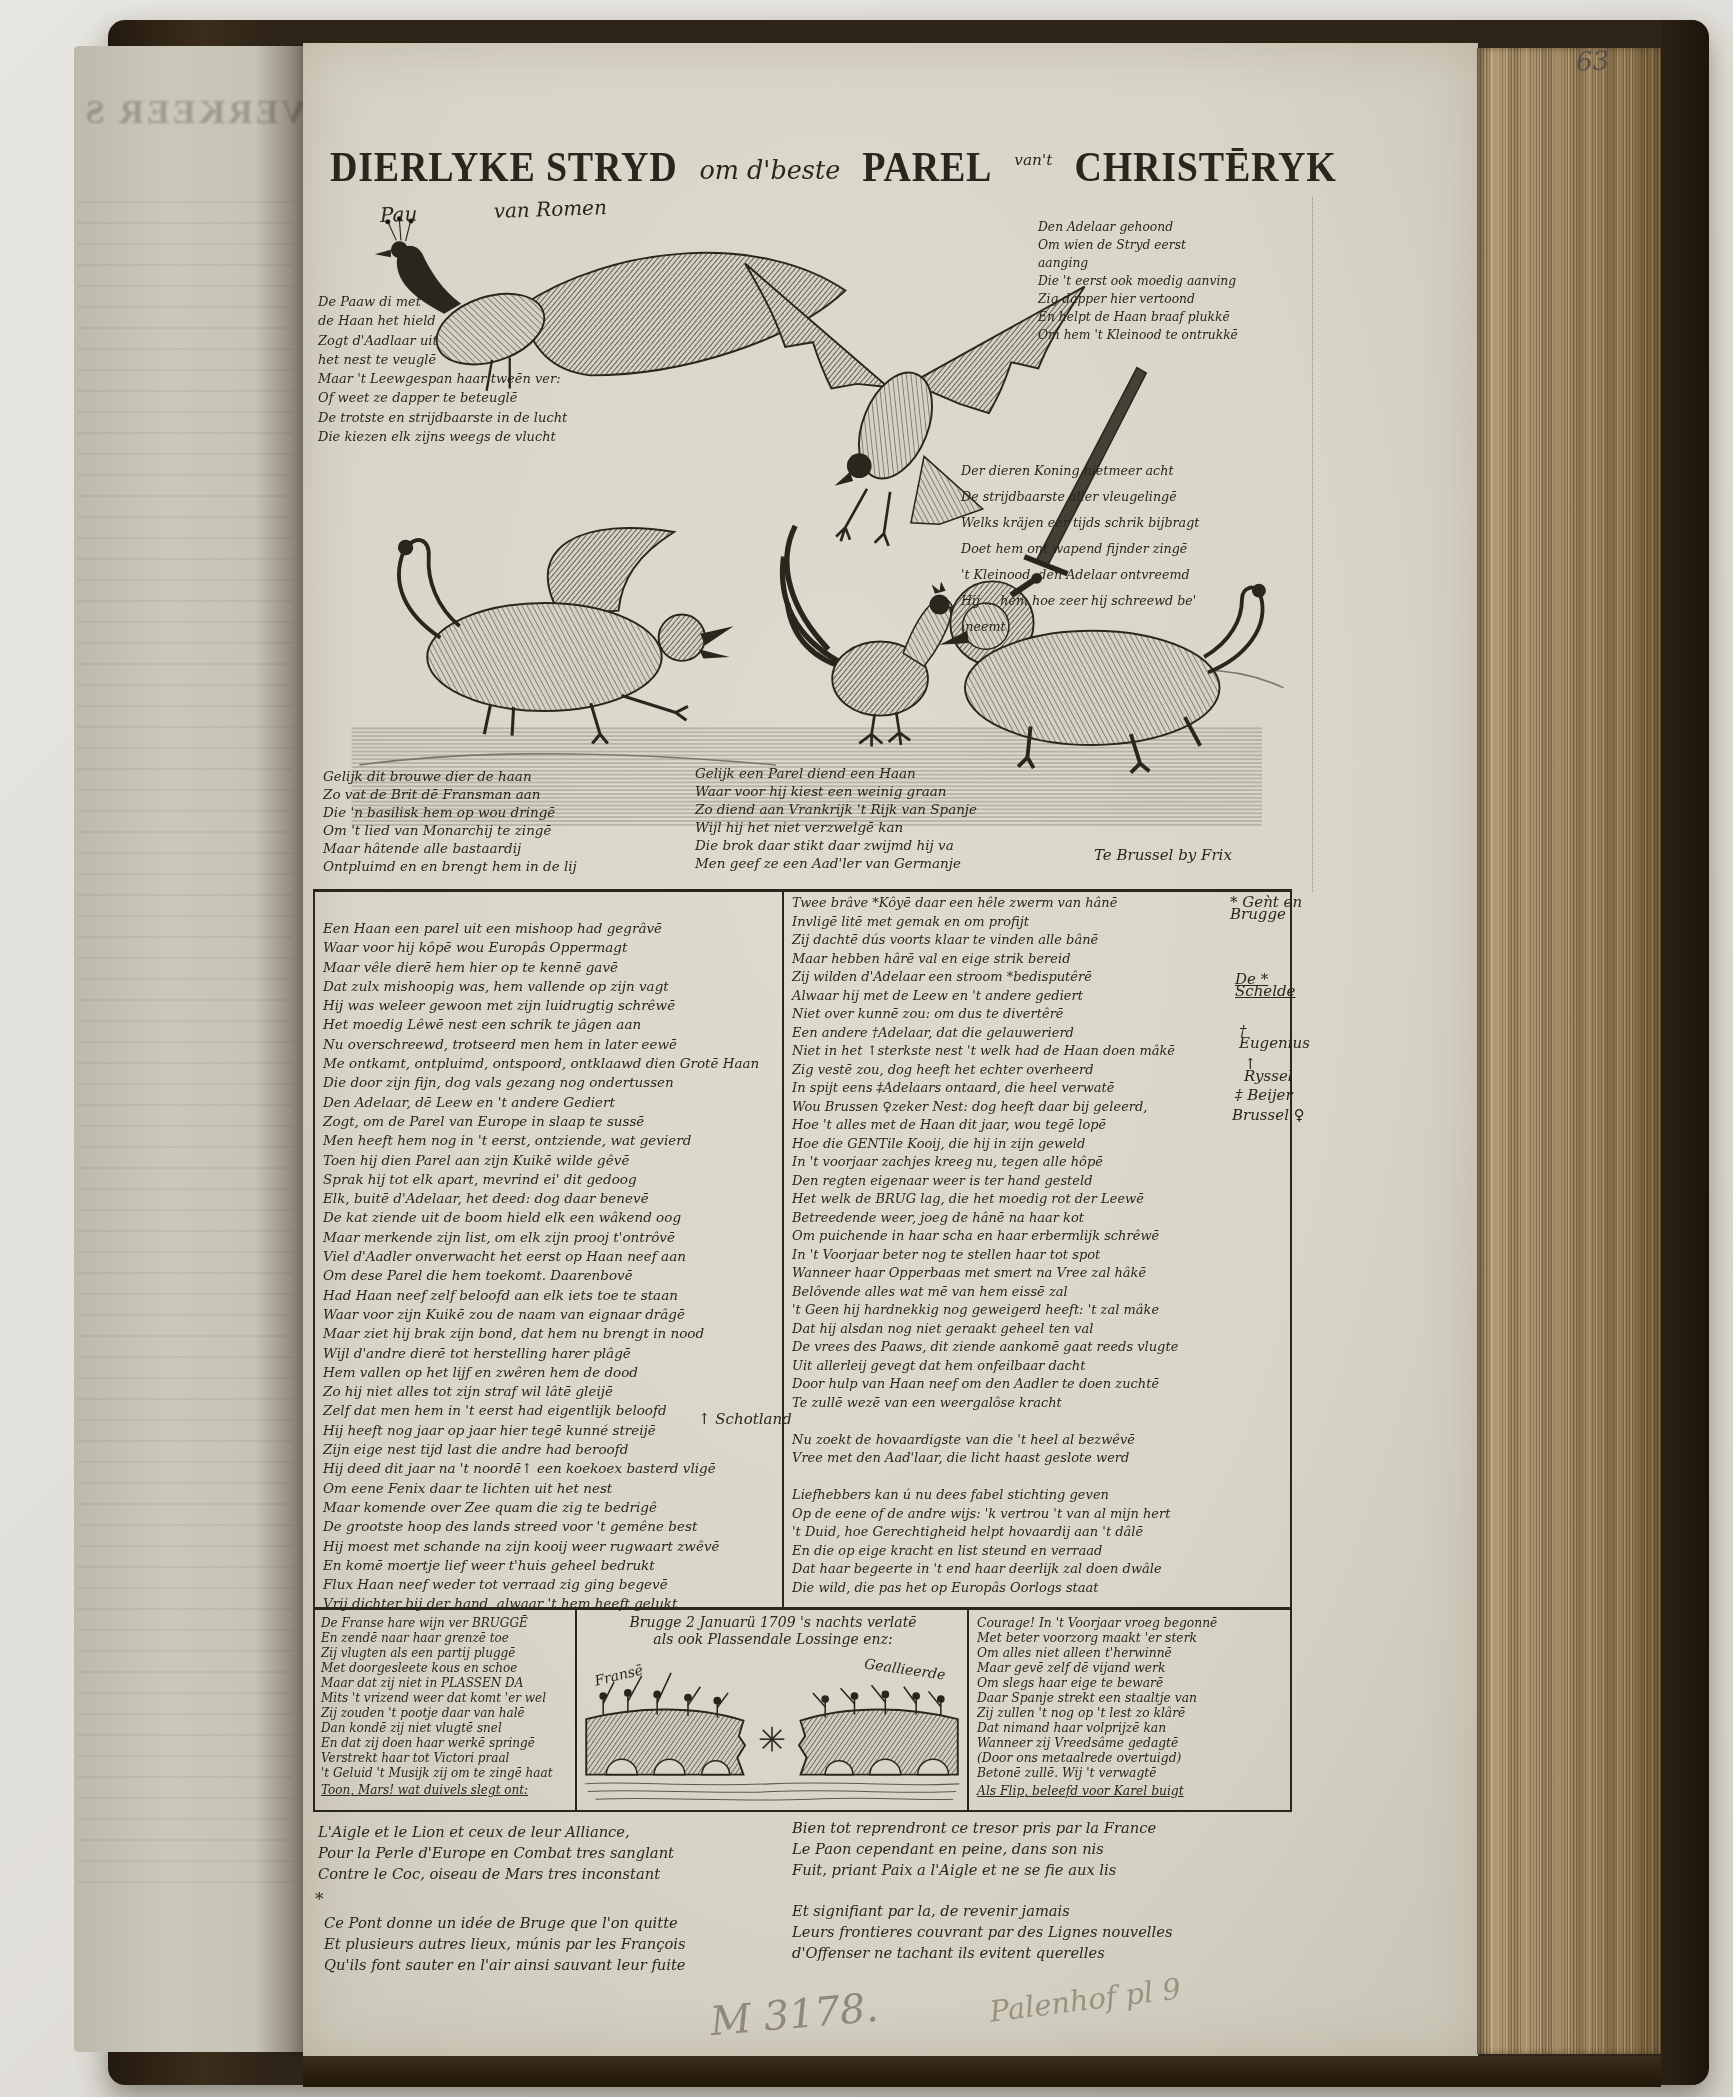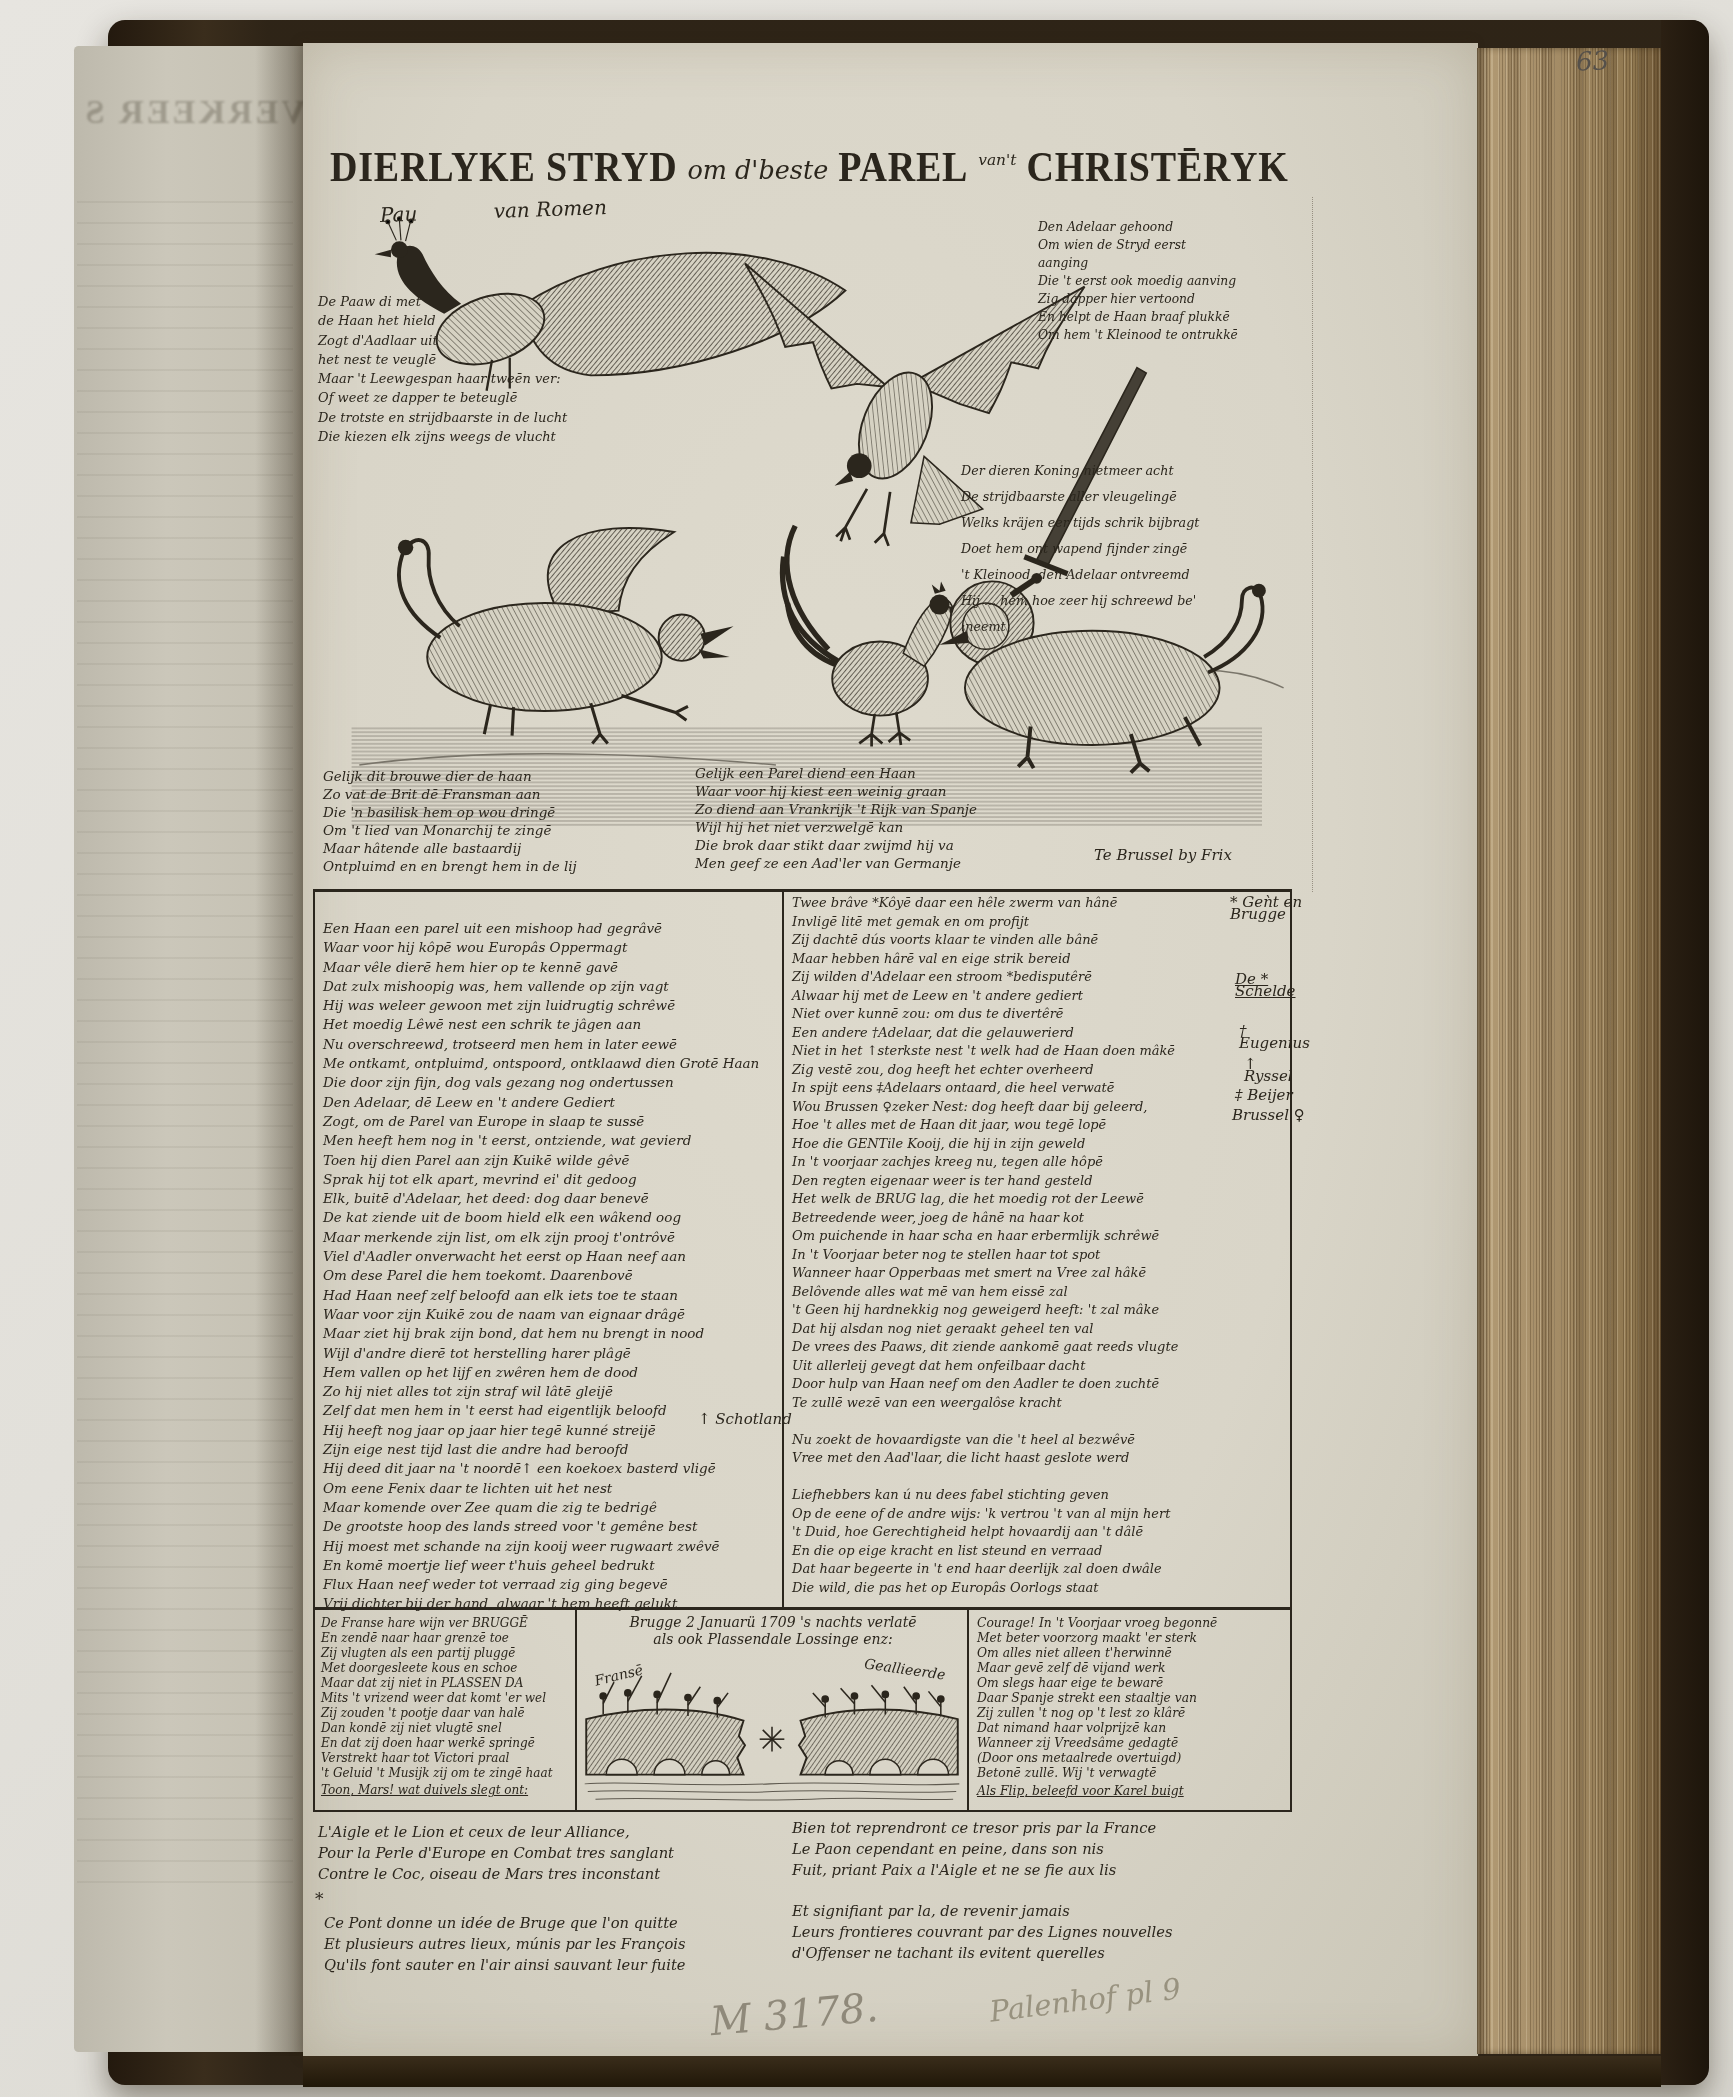--- a/index.html
+++ b/index.html
@@ -32,21 +32,21 @@
       repeating-linear-gradient(90deg,rgba(255,242,214,.22) 0 1.5px,transparent 1.5px 7px),
       repeating-linear-gradient(90deg,rgba(60,42,20,.16) 0 10.8px,transparent 10.8px 32px),
       linear-gradient(90deg,#b29a74,#a68e68 40%,#8f774f 85%,#6b5434);
     box-shadow:inset 4.6px 0 7.7px rgba(40,28,12,.45);}
   .right-cover{left:1661px;top:20px;width:48px;height:2065px;background:linear-gradient(90deg,#2b2013,#1d150b);border-radius:0 17px 17px 0;}
   .bottom-cover{left:303px;top:2056px;width:1358px;height:31px;background:linear-gradient(180deg,#3a2d1b,#201708);}
   .page-number{left:1576px;top:46px;font-family:"DejaVu Serif",serif;font-style:italic;
     font-size:26px;color:#55504a;transform:rotate(-3deg);}
   .plate-dots{left:1312px;top:197px;width:0;height:695px;border-left:1.5px dotted rgba(70,60,45,.45);}
   
-  .print-title{left:330px;top:144px;width:963px;display:flex;align-items:baseline;gap:10px;white-space:nowrap;}
+  .print-title{left:330px;top:144px;width:963px;display:flex;align-items:baseline;gap:22px;white-space:nowrap;}
   .t-caps{font-weight:700;font-size:38px;letter-spacing:0.8px;transform:scaleY(1.12);}
   .t-script{font-family:"DejaVu Serif",serif;font-style:italic;font-size:25.5px;}
   .t-small{font-family:"DejaVu Serif",serif;font-style:italic;font-size:15.4px;align-self:center;margin-bottom:12.3px;}
   
   .etch{font-family:"DejaVu Serif",serif;font-style:italic;white-space:pre-line;color:#2b261d;}
   .peacock-label{left:380px;top:199px;font-size:20px;white-space:pre;transform:rotate(-2deg);}
   .cap-tl{left:318px;top:292px;width:262px;font-size:13px;line-height:19.3px;}
   .cap-tr{left:1038px;top:218px;width:255px;font-size:12.3px;line-height:18px;}
   .cap-mr{left:961px;top:458px;width:324px;font-size:12.7px;line-height:26px;}
   .cap-bl{left:323px;top:767px;width:370px;font-size:13.5px;line-height:18px;}

